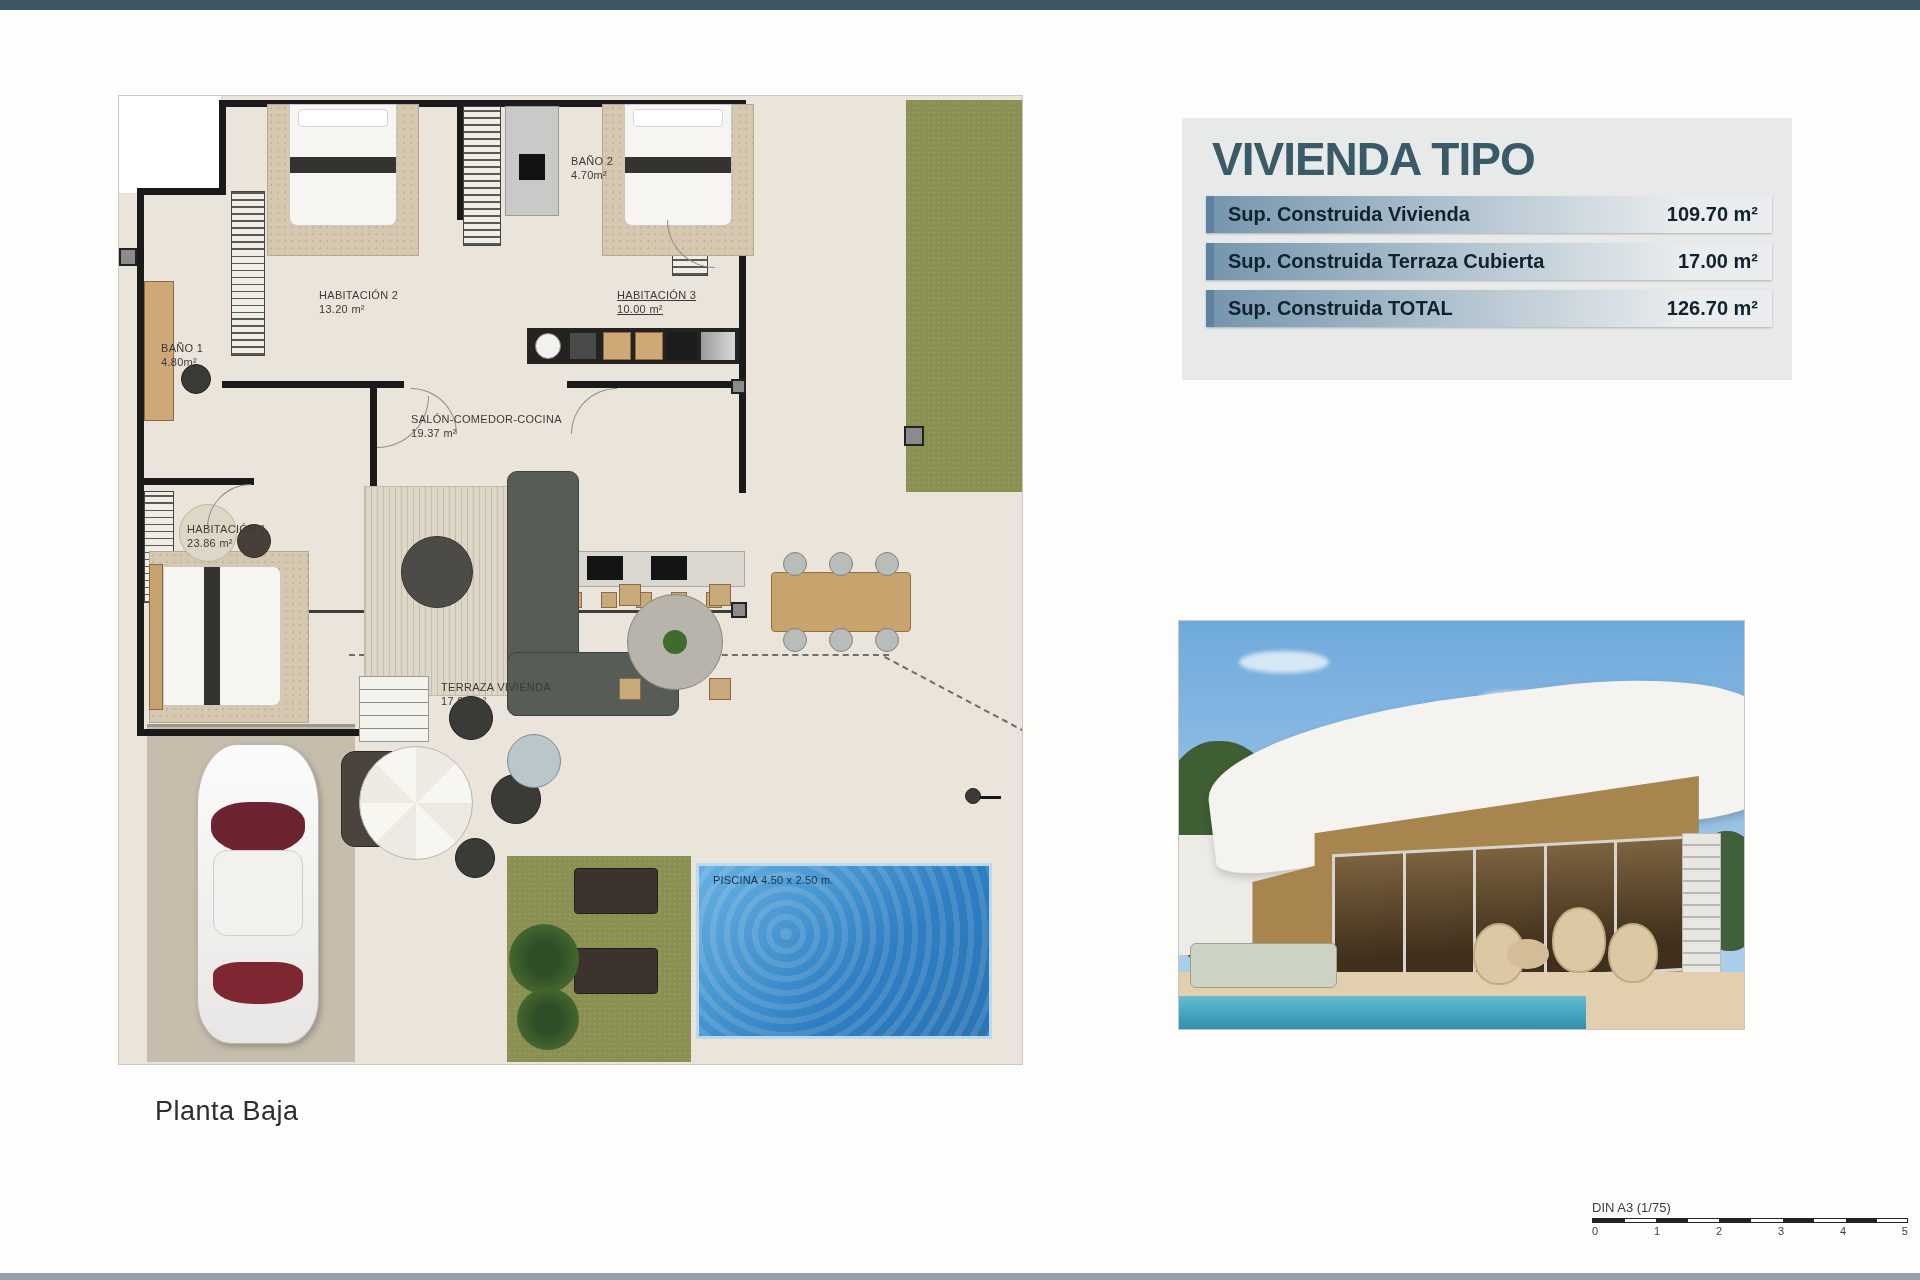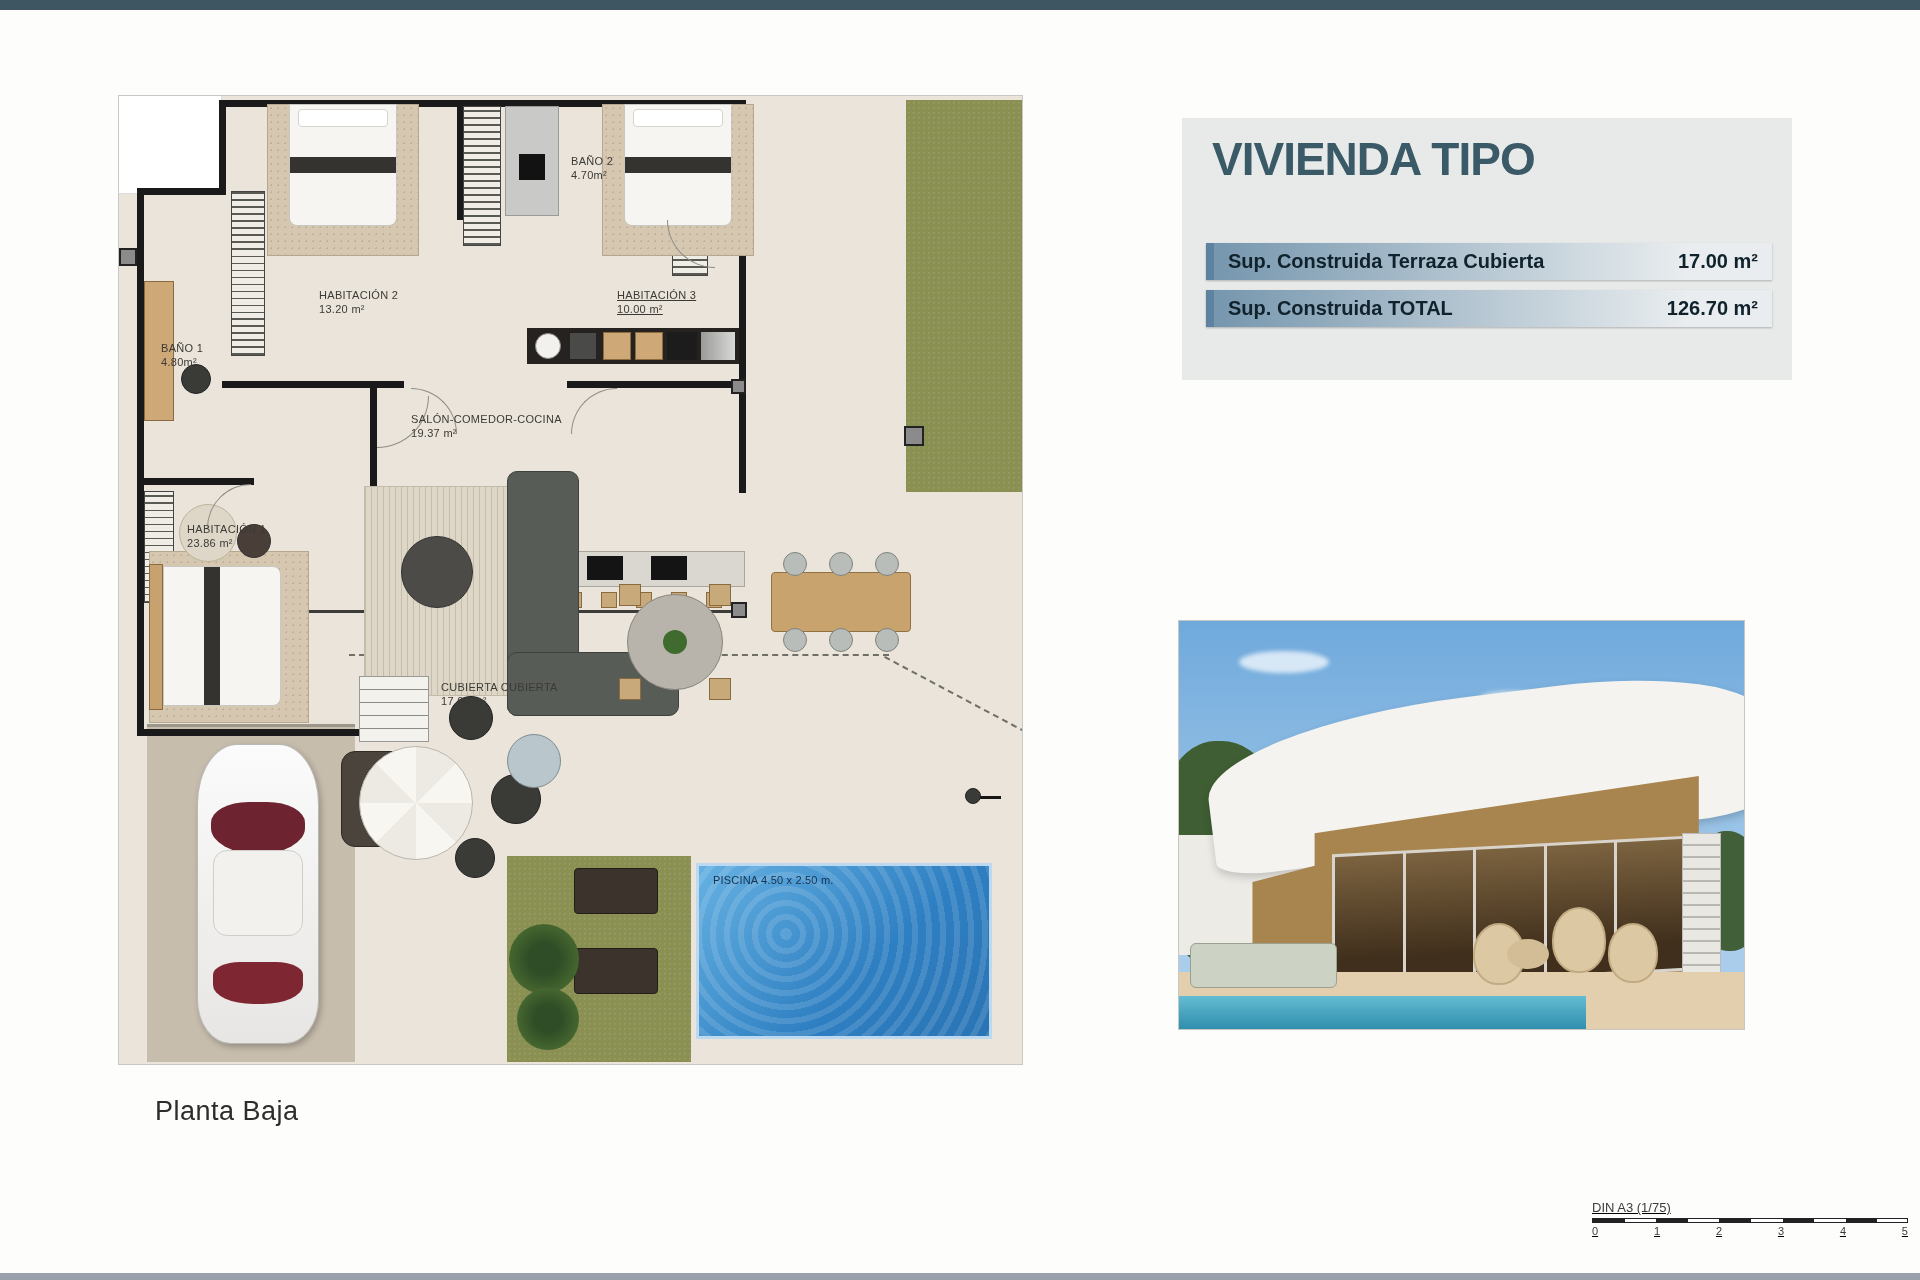--- a/index.html
+++ b/index.html
@@ -97,21 +97,21 @@
   #glassrow{position:absolute;left:27%;top:55%;width:63%;height:33%;display:flex;gap:3px;background:#d8d4cc;padding:3px;transform:skewY(-3deg);}
   #glassrow .pane{flex:1;background:linear-gradient(180deg,#7c6340,#402f1c 80%);}
   #deck{position:absolute;left:0;top:86%;width:100%;height:14%;background:#e3cfae;}
   #pool-photo{position:absolute;left:0;top:92%;width:72%;height:8%;background:linear-gradient(180deg,#63bcd2,#2f8fae);}
   .egg{position:absolute;background:#dcc9a4;border:2px solid #c2ab82;border-radius:50% 50% 46% 46%;}
   #ptable{position:absolute;left:58%;top:78%;width:42px;height:30px;background:#d3bd97;border-radius:50%;}
   #psofa{position:absolute;left:2%;top:79%;width:26%;height:11%;background:#ccd3c4;border:1px solid #9aa191;border-radius:6px;}
   #stairs-photo{position:absolute;left:89%;top:52%;width:7%;height:42%;background:#e9e7e1;background-image:repeating-linear-gradient(180deg, transparent 0 10px, #b9b7b1 10px 12px);border:1px solid #bbb;}
 
   
-  #scalebar{left:1592px;top:1200px;width:318px;text-decoration:underline;}
+  #scalebar{left:1592px;top:1200px;width:318px;}
   #scale-label{font-size:13px;color:#3c3c3a;margin-bottom:3px;}
   #scale-strip{width:316px;height:5px;border:1px solid #222;background:repeating-linear-gradient(90deg,#222 0 31.6px,#fff 31.6px 63.2px);}
   #scale-ticks{width:316px;display:flex;justify-content:space-between;font-size:11px;color:#3c3c3a;margin-top:2px;}
 </style>
 </head>
 <body>
 
 <div class="abs" id="top-bar"></div>
 
 <div class="abs" id="plan-frame">
@@ -265,30 +265,34 @@
     </div>
     <div class="abs rlabel" style="left:292px;top:316px;">
       <span class="nm">SALÓN-COMEDOR-COCINA</span>
       <span class="ar">19.37 m²</span>
     </div>
     <div class="abs rlabel" style="left:68px;top:426px;">
       <span class="nm">HABITACIÓN 1</span>
       <span class="ar">23.86 m²</span>
     </div>
     <div class="abs rlabel" style="left:322px;top:584px;">
-      <span class="nm">CUBIERTA CUBIERTA</span>
+      <span class="nm">TERRAZA VIVIENDA</span>
       <span class="ar">17.00 m²</span>
     </div>
   </div>
 </div>
 
 <div class="abs" id="plan-caption">Planta Baja</div>
 
 <div class="abs" id="summary">
   <div id="summary-title">VIVIENDA TIPO</div>
+  <div class="srow" id="srow-0">
+    <span class="lbl">Sup. Construida Vivienda</span>
+    <span class="val">109.70 m²</span>
+  </div>
   <div class="srow" id="srow-1">
     <span class="lbl">Sup. Construida Terraza Cubierta</span>
     <span class="val">17.00 m²</span>
   </div>
   <div class="srow" id="srow-2">
     <span class="lbl">Sup. Construida TOTAL</span>
     <span class="val">126.70 m²</span>
   </div>
 </div>
 

